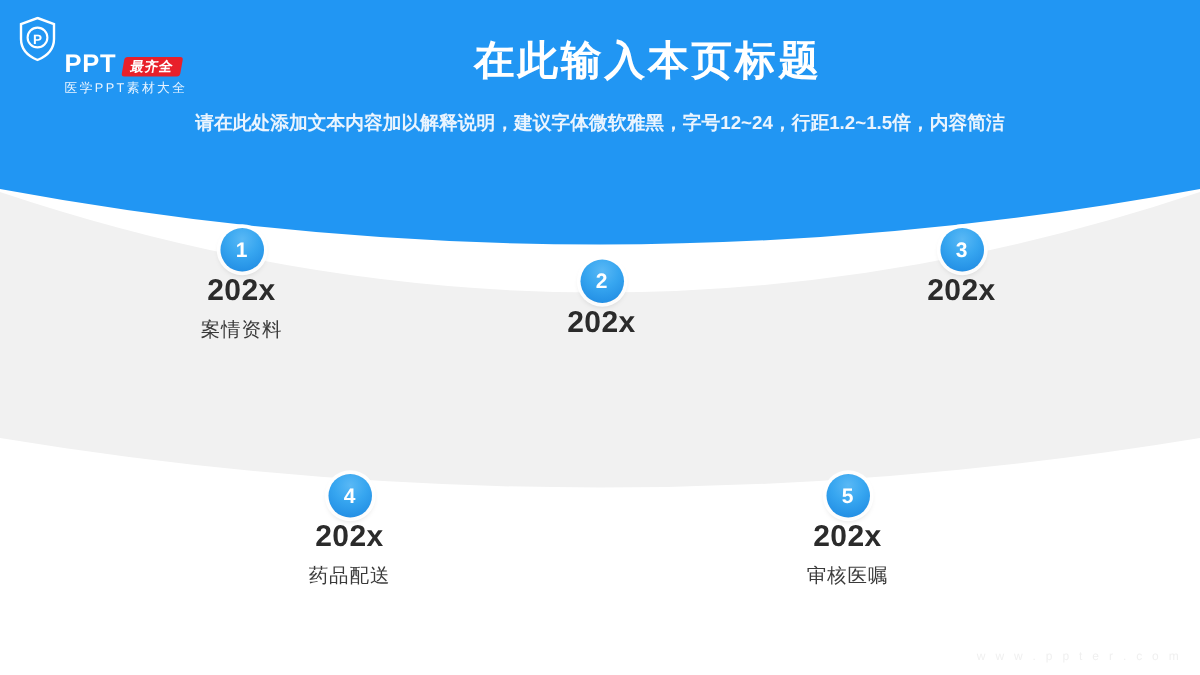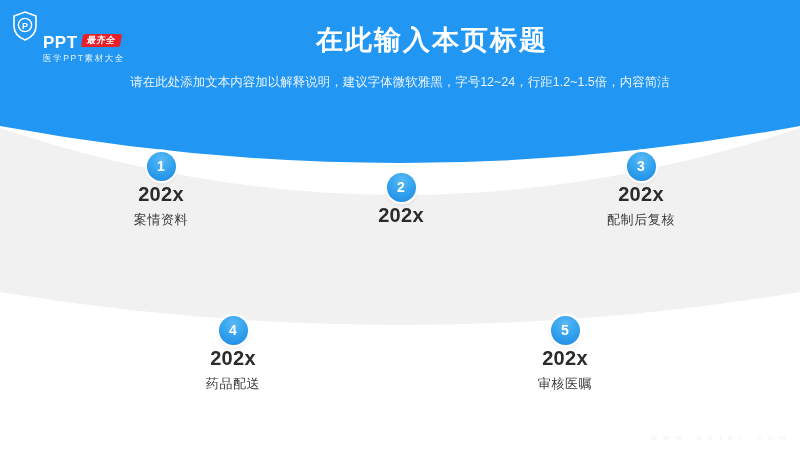--- a/index.html
+++ b/index.html
@@ -52,21 +52,21 @@
     position: relative;
   }
   #brand-textblock {
     display: flex;
     flex-direction: column;
     justify-content: center;
     line-height: 1;
   }
   #brand-row1 {
     display: flex;
-    align-items: flex-start;
+    align-items: flex-end;
     gap: 4px;
     margin-top: 44px;
   }
   #brand-ppt {
     font-size: 17px;
     font-weight: 700;
     color: #ffffff;
     letter-spacing: 0.5px;
     font-family: "Liberation Sans", sans-serif;
   }
@@ -107,21 +107,21 @@
     position: absolute;
     top: 72px;
     left: 0;
     width: 800px;
     text-align: center;
     color: #eaf4fe;
     font-size: 12.5px;
     line-height: 20px;
     z-index: 15;
   }
-  #subtitle div { white-space: nowrap; }
+  #subtitle div { white-space: nowrap; font-weight: bold; }
 
   
   .step {
     position: absolute;
     width: 180px;
     margin-left: -90px;
     text-align: center;
     z-index: 12;
   }
   .step-badge {
@@ -204,21 +204,20 @@
   </div>
 
   <div class="step" style="left:401px; top:173px;">
     <div class="step-badge">2</div>
     <div class="step-year">202x</div>
   </div>
 
   <div class="step" style="left:641px; top:152px;">
     <div class="step-badge">3</div>
     <div class="step-year">202x</div>
-    <div class="step-label">配制后复核</div>
   </div>
 
   <div class="step" style="left:233px; top:316px;">
     <div class="step-badge">4</div>
     <div class="step-year">202x</div>
     <div class="step-label">药品配送</div>
   </div>
 
   <div class="step" style="left:565px; top:316px;">
     <div class="step-badge">5</div>

